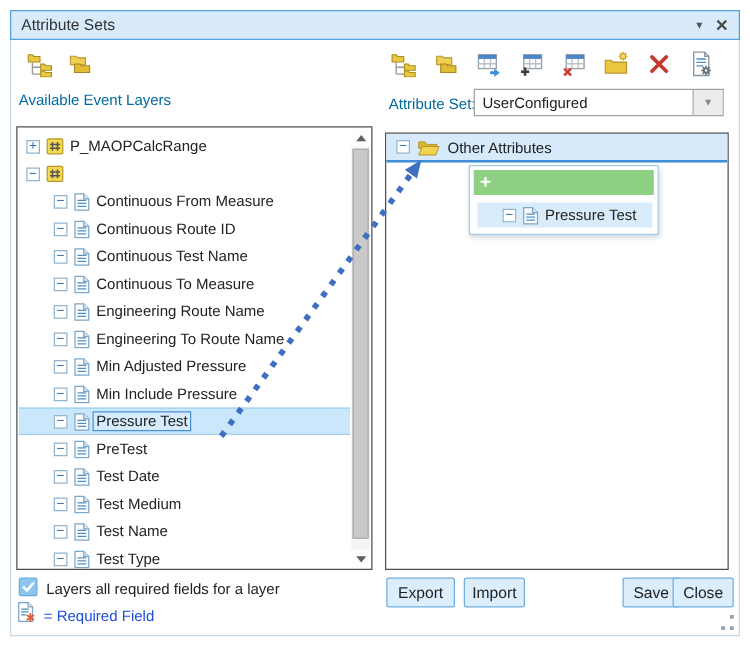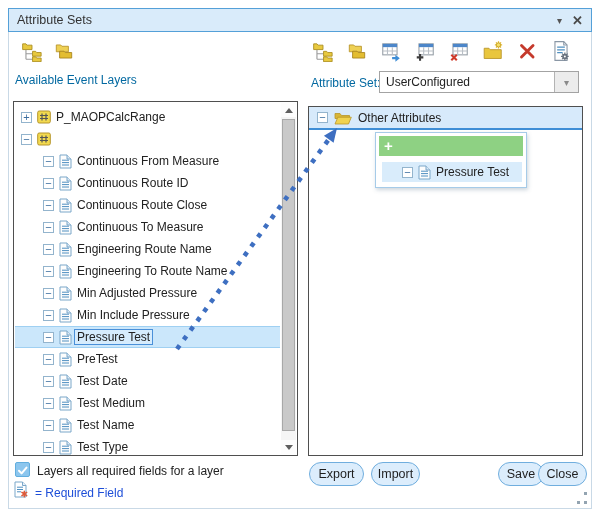--- a/index.html
+++ b/index.html
@@ -59,21 +59,21 @@
 
   
   .arrow-svg { position:absolute; left:0; top:0; width:583px; height:500px; pointer-events:none; z-index:50; }
 
   
   .chkbox { position:absolute; left:6px; top:453px; width:15px; height:15px; background:#8cc6ee; border:1px solid #62aede; border-radius:2px; }
   .chkbox svg { width:13px; height:13px; }
   .chk-label { position:absolute; left:28px; top:455px; font-size:12px; color:#222; }
   .req-icon { position:absolute; left:5px; top:472px; width:14px; height:17px; }
   .req-label { position:absolute; left:26px; top:477px; font-size:12px; color:#1d4ed8; }
-  .btn { position:absolute; top:453px; height:24px; background:#dcedfc; border:1px solid #70aede; border-radius:12px; font-size:12.5px; color:#1f1f1f; display:flex; align-items:center; justify-content:center; font-family:"Liberation Sans", sans-serif; }
+  .btn { position:absolute; top:453px; height:24px; background:#dcedfc; border:1px solid #70aede; border-radius:2px; font-size:12.5px; color:#1f1f1f; display:flex; align-items:center; justify-content:center; font-family:"Liberation Sans", sans-serif; }
   .btn-export { left:300px; width:55px; }
   .btn-import { left:362px; width:49px; }
   .btn-save   { left:453px; width:46px;margin-left:36px; }
   .btn-close  { left:529px; width:49px; }
 
   .grip { position:absolute; right:4px; bottom:4px; width:13px; height:12px; }
   .grip i { position:absolute; width:3px; height:3px; background:#93a4b1; }
   .grip .d1 { right:0; top:0; } .grip .d2 { right:7px; bottom:0; } .grip .d3 { right:0; bottom:0; }
 </style>
 </head>
@@ -223,21 +223,21 @@
           <svg class="ic-doc">
             <use href="#sym-doc"></use>
           </svg>
           <span class="tlabel">Continuous Route ID</span>
         </div>
       <div class="trow lvl2" style="top:92px">
           <span class="expbox">−</span>
           <svg class="ic-doc">
             <use href="#sym-doc"></use>
           </svg>
-          <span class="tlabel">Continuous Route Close</span>
+          <span class="tlabel">Continuous Test Name</span>
         </div>
       <div class="trow lvl2" style="top:114px">
           <span class="expbox">−</span>
           <svg class="ic-doc">
             <use href="#sym-doc"></use>
           </svg>
           <span class="tlabel">Continuous To Measure</span>
         </div>
       <div class="trow lvl2" style="top:136px">
           <span class="expbox">−</span>

